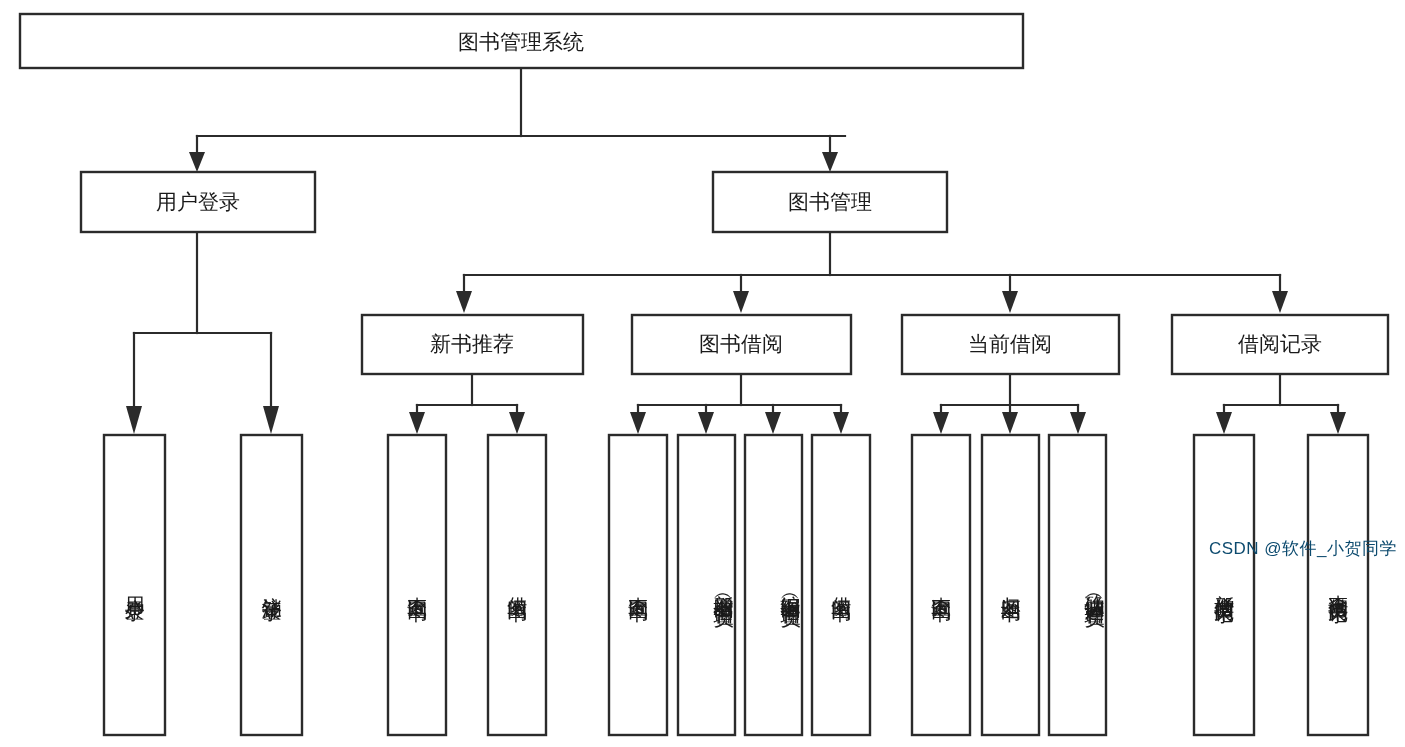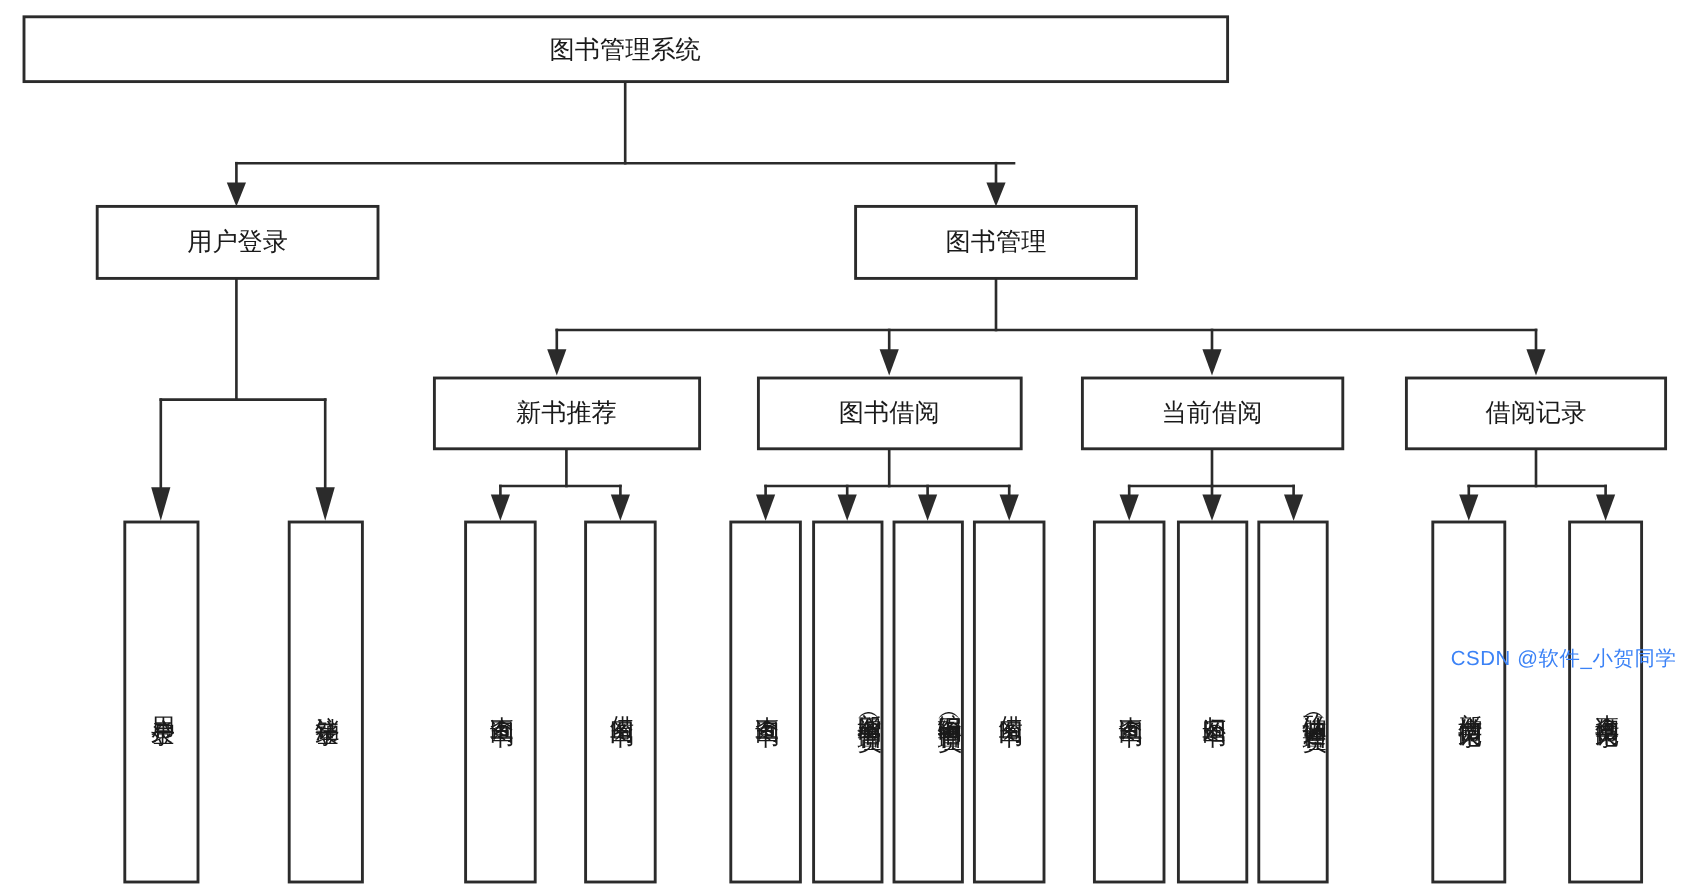--- a/index.html
+++ b/index.html
@@ -64,21 +64,21 @@
     color: #1a1a1a;
     white-space: nowrap;
     pointer-events: none;
   }
   #watermark {
     position: absolute;
     right: 8px;
     bottom: 6px;
     font-family: "Liberation Sans", "DejaVu Sans", sans-serif;
     font-size: 17px;
-    color: #3b82f6;
+    color: #0c4a6e;
     letter-spacing: 0.5px;
     user-select: none;
   }
 </style>
 </head>
 <body>
 
 <div id="diagram-root">
 
   <svg id="flow" viewBox="0 0 1405 747">

